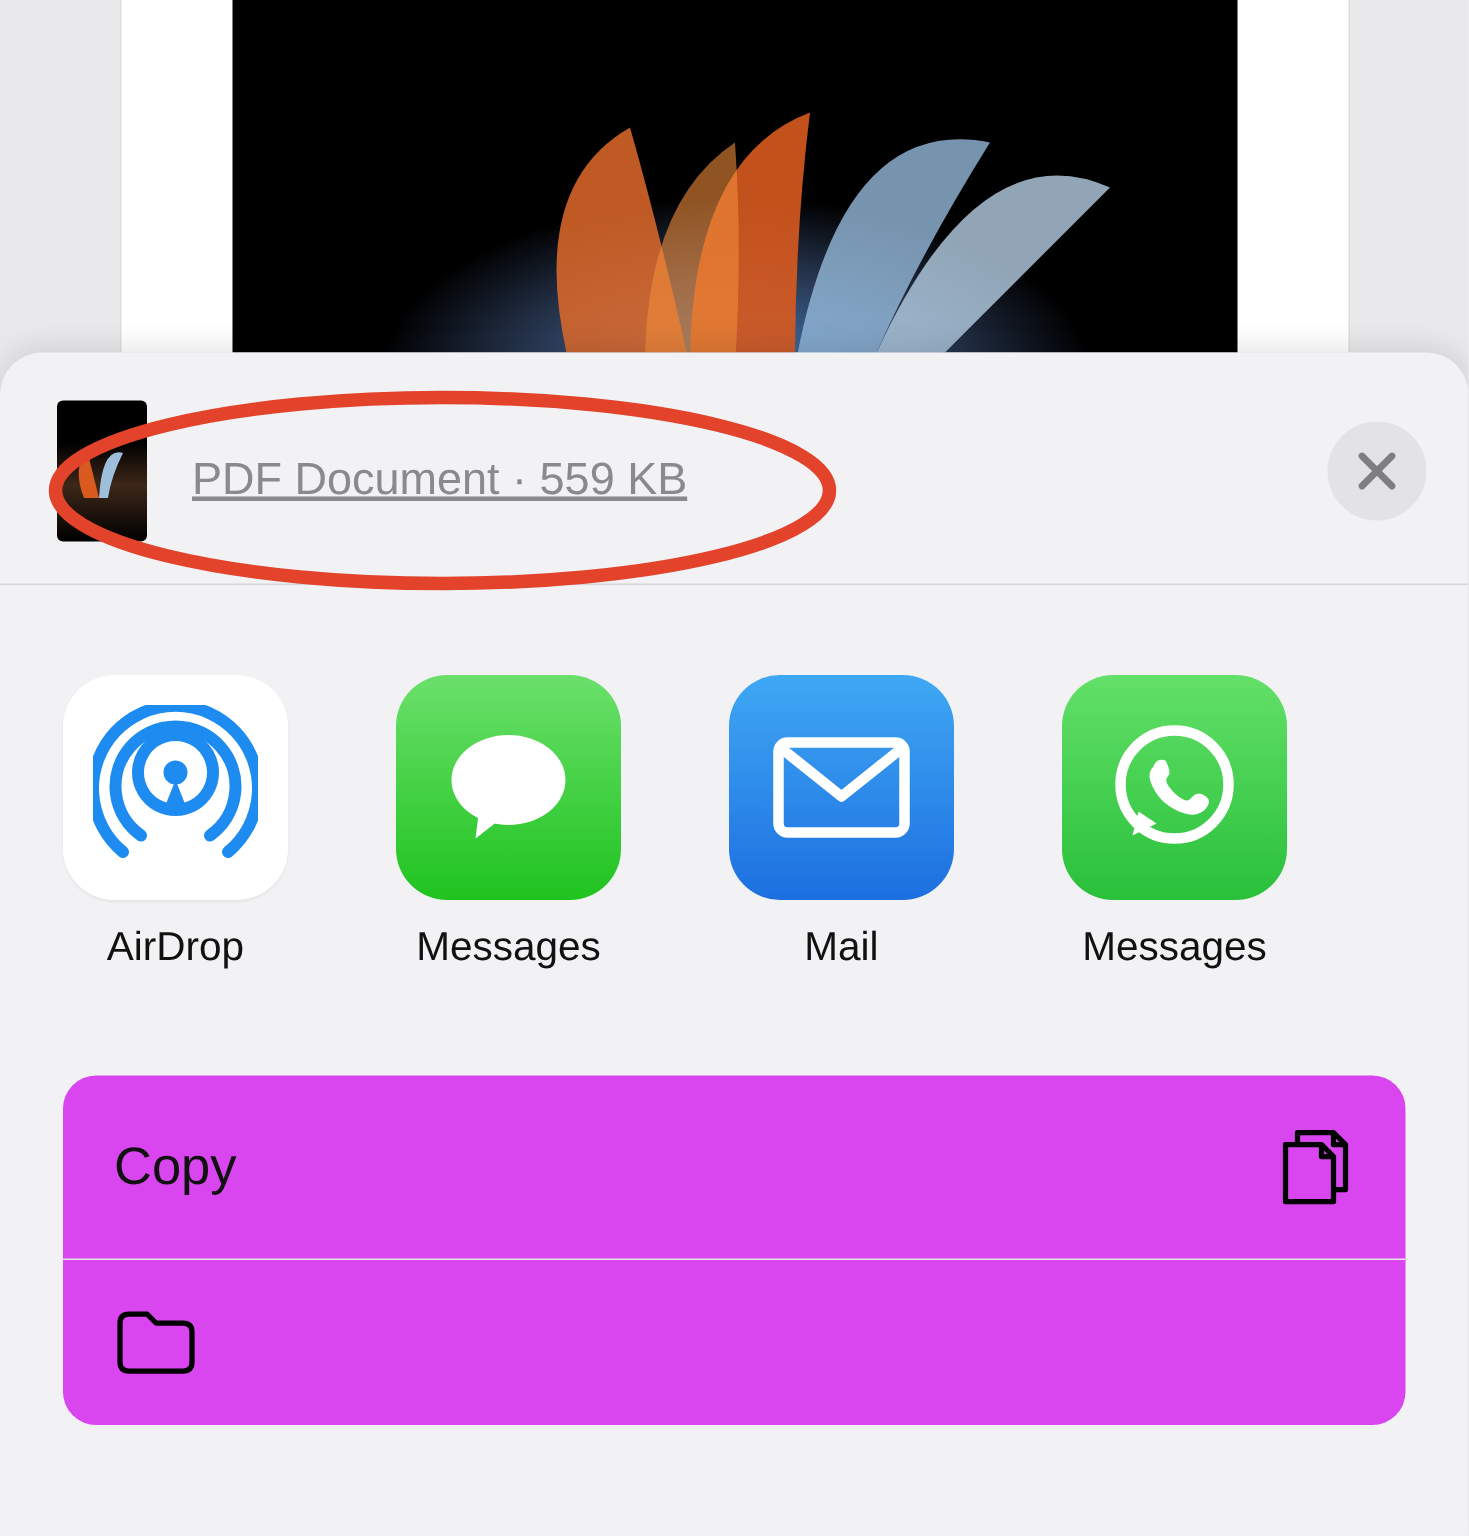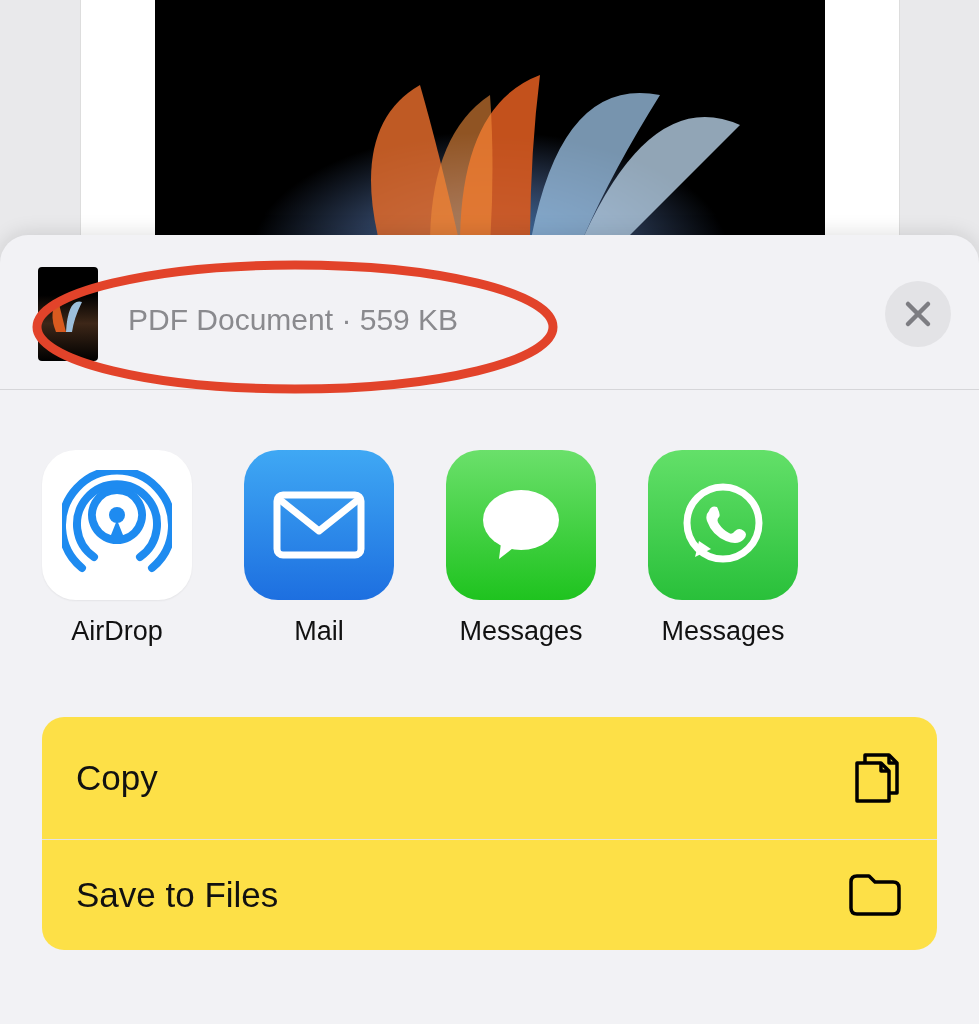--- a/index.html
+++ b/index.html
@@ -81,20 +81,21 @@
   .meta-title {
     font-size: 38px;
     font-weight: 600;
     color: #111;
     line-height: 1.1;
   }
   .meta-sub {
     font-size: 30px;
     color: #8a8a8e;
     margin-top: 12px;
+    text-decoration: underline;
   }
   .close-btn {
     width: 66px; height: 66px;
     border-radius: 50%;
     background: #e3e3e6;
     display: flex;
     align-items: center;
     justify-content: center;
     flex: 0 0 auto;
     cursor: pointer;
@@ -112,21 +113,21 @@
   }
   .annotation ellipse {
     fill: none;
     stroke: #e2432a;
     stroke-width: 9;
   }
 
   
   .targets-row {
     display: flex;
-    gap: 52px;
+    gap: 72px;
     padding: 60px 0 0 42px;
     overflow: hidden;
   }
   .target {
     width: 150px;
     display: flex;
     flex-direction: column;
     align-items: center;
     flex: 0 0 auto;
     cursor: pointer;
@@ -150,21 +151,21 @@
   .icon-mail { background: linear-gradient(180deg, #3fa8f4 0%, #1d6fe0 100%); }
   .icon-whatsapp { background: linear-gradient(180deg, #63e069 0%, #29c03a 100%); }
   .icon-telegram { background: linear-gradient(180deg, #3fc6f5 0%, #1a8bd6 100%); }
 
   .target.partial { width: 40px; overflow: hidden; }
   .target.partial .icon-box { width:150px; }
 
   
   .action-list {
     margin: 70px 42px 0 42px;
-    background: #fde047;
+    background: #d946ef;
     border-radius: 22px;
     overflow: hidden;
   }
   .action-row {
     display: flex;
     align-items: center;
     justify-content: space-between;
     padding: 32px 34px;
     font-size: 35px;
     color: #111;
@@ -227,37 +228,37 @@
             <path d="M20 98 A55 55 0 1 1 90 98"></path>
           </g>
           <circle cx="55" cy="45" r="8" fill="#1e8bf0"></circle>
           <path d="M47 70 L55 50 L63 70 Z" fill="#1e8bf0"></path>
         </svg>
       </div>
       <div class="target-label">AirDrop</div>
     </div>
 
     <div class="target">
+      <div class="icon-box icon-messages">
+        <svg width="100" height="100" viewBox="0 0 100 100">
+          <ellipse cx="50" cy="45" rx="38" ry="30" fill="#fff"></ellipse>
+          <path d="M30 68 L28 84 L46 70 Z" fill="#fff"></path>
+        </svg>
+      </div>
+      <div class="target-label">Messages</div>
+    </div>
+
+    <div class="target">
       <div class="icon-box icon-mail">
         <svg width="100" height="80" viewBox="0 0 100 80">
           <rect x="8" y="10" width="84" height="60" rx="6" fill="none" stroke="#fff" stroke-width="7"></rect>
           <path d="M10 14 L50 46 L90 14" fill="none" stroke="#fff" stroke-width="7" stroke-linecap="round" stroke-linejoin="round"></path>
         </svg>
       </div>
       <div class="target-label">Mail</div>
-    </div>
-
-    <div class="target">
-      <div class="icon-box icon-messages">
-        <svg width="100" height="100" viewBox="0 0 100 100">
-          <ellipse cx="50" cy="45" rx="38" ry="30" fill="#fff"></ellipse>
-          <path d="M30 68 L28 84 L46 70 Z" fill="#fff"></path>
-        </svg>
-      </div>
-      <div class="target-label">Messages</div>
     </div>
 
     <div class="target">
       <div class="icon-box icon-whatsapp">
         <svg width="100" height="100" viewBox="0 0 100 100">
           <circle cx="50" cy="48" r="36" fill="none" stroke="#fff" stroke-width="7"></circle>
           <path d="M22 82 L26 66 L38 74 Z" fill="#fff"></path>
           <path d="M36 36 q2 -6 8 -4 q4 8 2 10 q-3 3 0 7 q4 6 10 9 q3 2 6 -2 q4 -4 9 0 q4 3 0 8 q-6 7 -18 2 q-14 -6 -19 -20 q-2 -6 2 -10 Z" fill="#fff"></path>
         </svg>
       </div>
@@ -273,21 +274,20 @@
       <span class="row-icon">
         <svg width="54" height="58" viewBox="0 0 54 58" fill="none" stroke="#000" stroke-width="3.5" stroke-linejoin="round">
           <path d="M8 14 H32 L40 22 V52 H8 Z"></path>
           <path d="M32 14 V22 H40"></path>
           <path d="M16 14 V6 H40 L48 14 V44 H40"></path>
           <path d="M40 6 V14 H48"></path>
         </svg>
       </span>
     </div>
     <div class="action-row">
-      <span>Save to Files</span>
       <span class="row-icon">
         <svg width="56" height="46" viewBox="0 0 56 46" fill="none" stroke="#000" stroke-width="3.5" stroke-linejoin="round">
           <path d="M4 10 Q4 4 10 4 H22 L28 10 H46 Q52 10 52 16 V36 Q52 42 46 42 H10 Q4 42 4 36 Z"></path>
         </svg>
       </span>
     </div>
   </div>
 
 </div>
 

